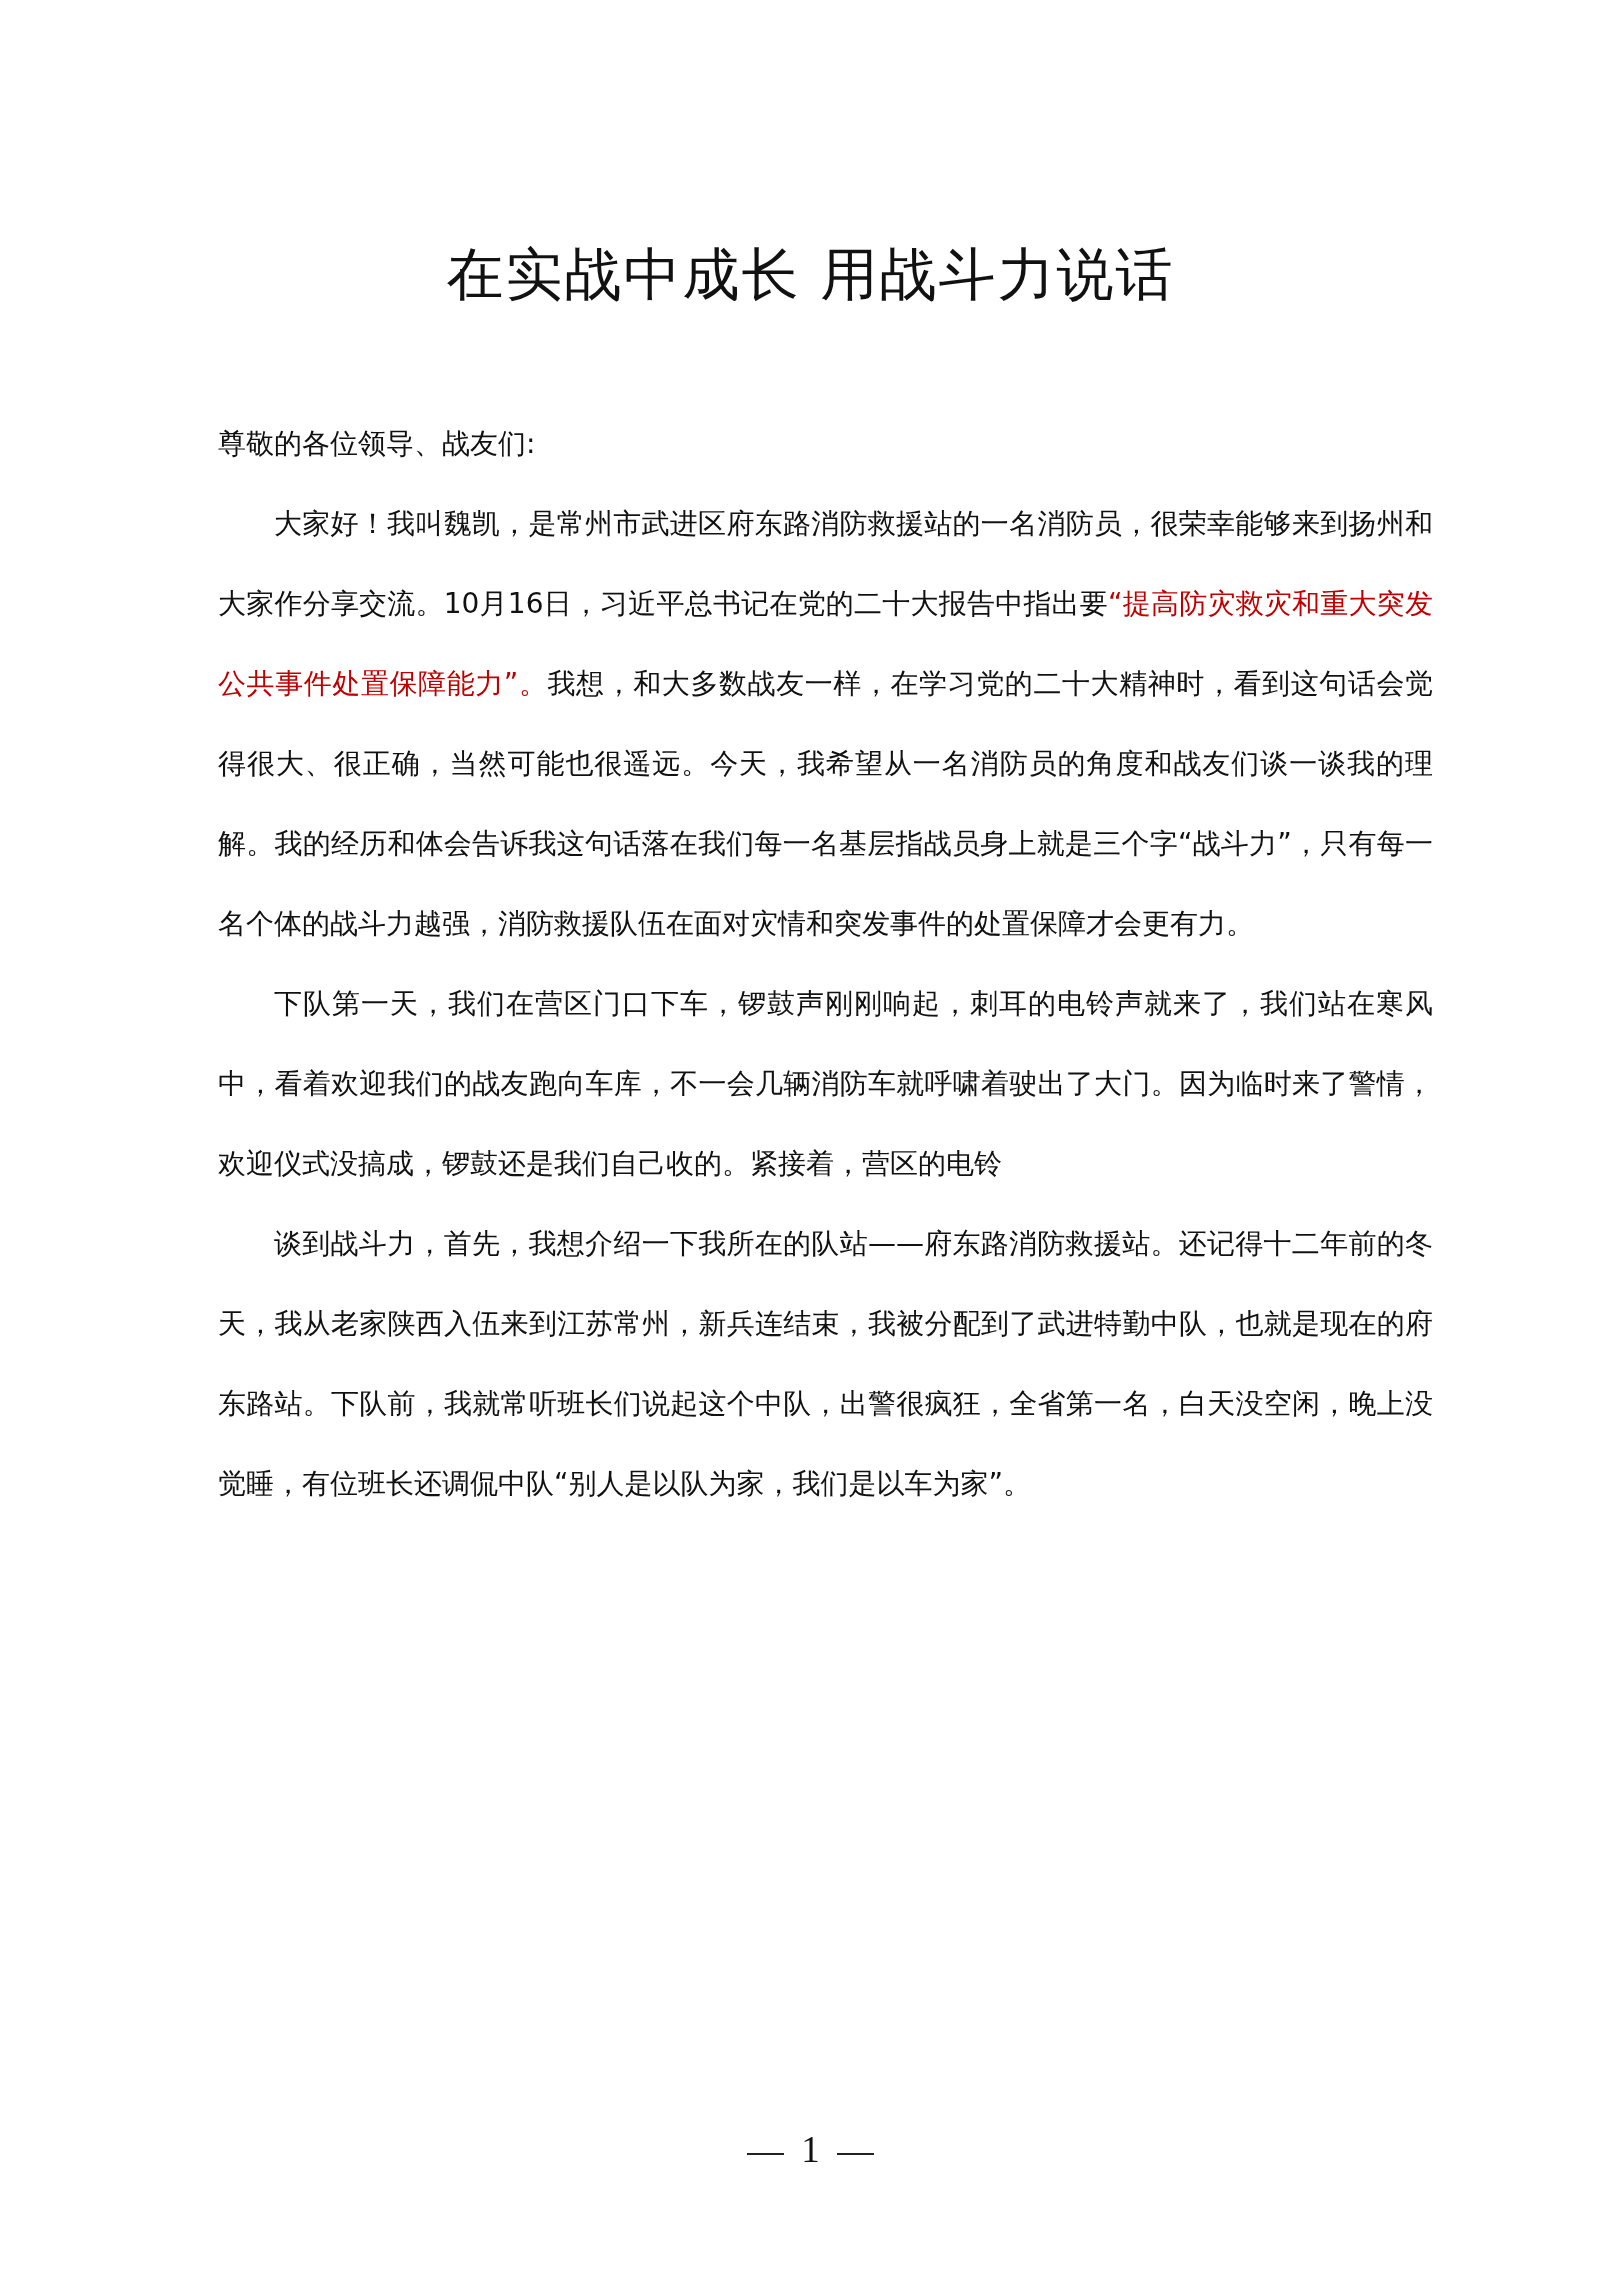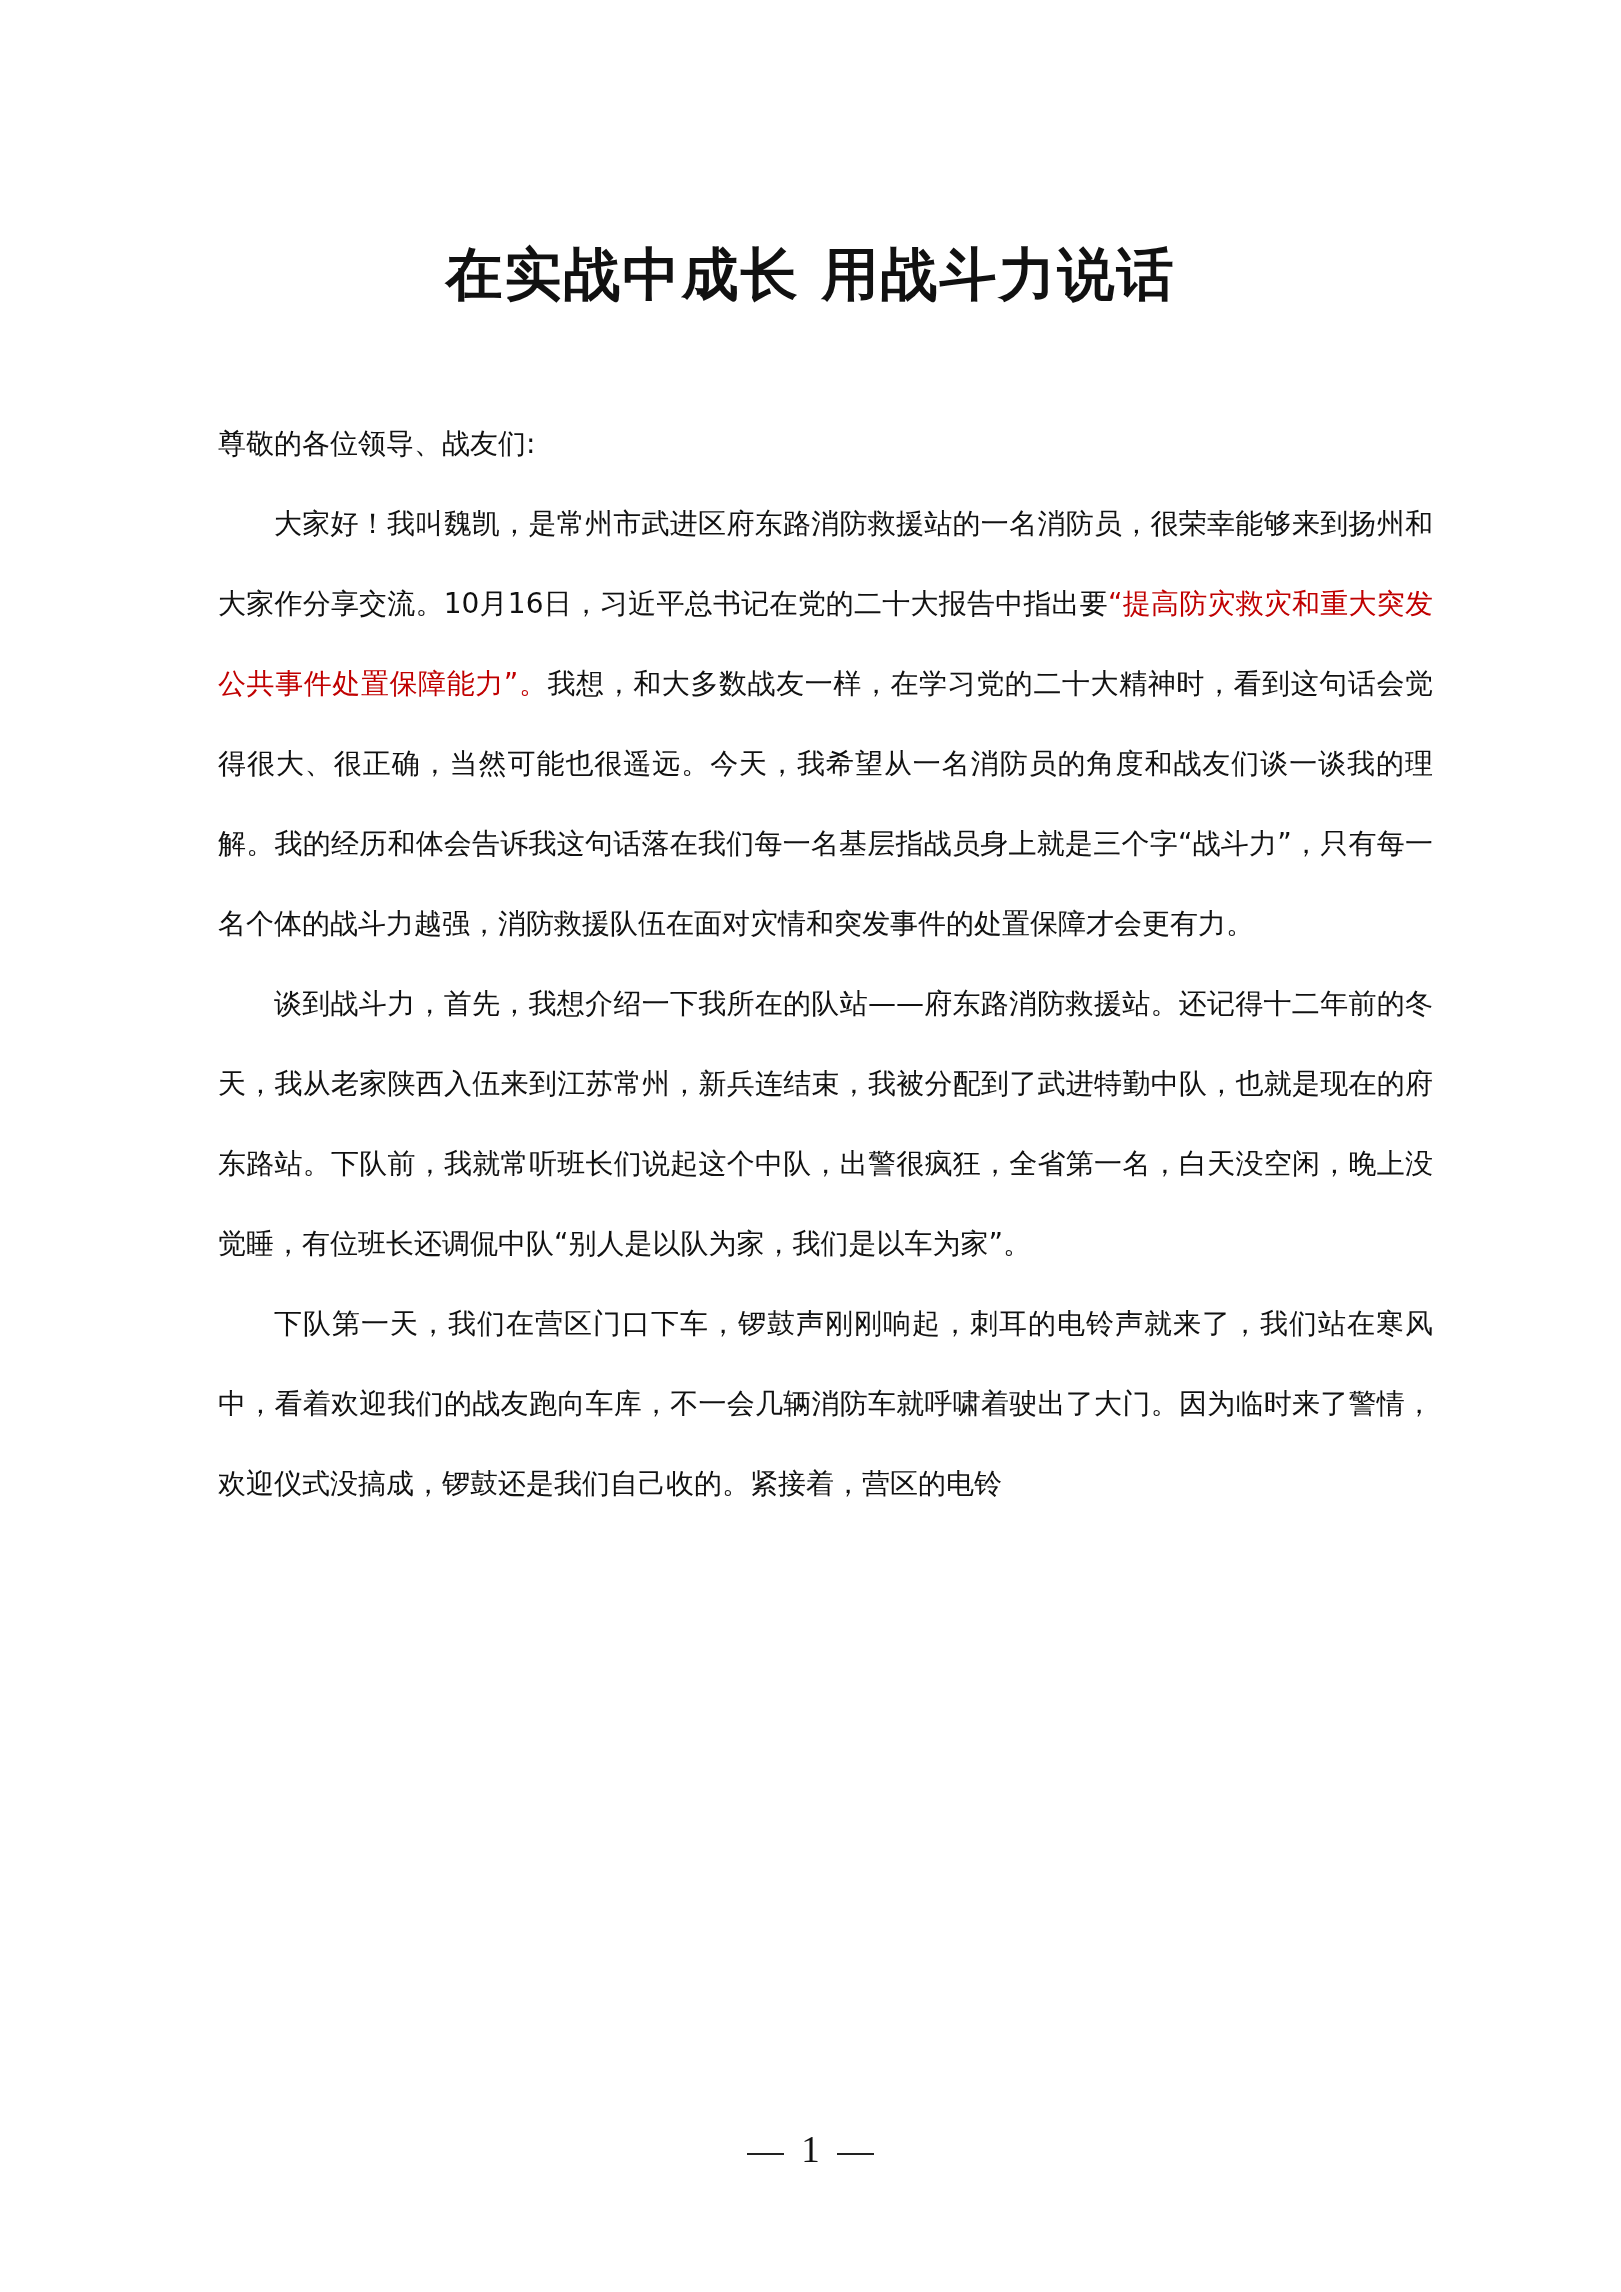--- a/index.html
+++ b/index.html
@@ -17,21 +17,21 @@
     }
     .title {
       position: absolute;
       top: 235px;
       left: 0;
       width: 1621px;
       text-align: center;
       font-size: 57px;
       line-height: 78px;
       letter-spacing: 2px;
-      font-weight: bold;
+      font-weight: normal;
       margin: 0;
     }
     .body-text {
       position: absolute;
       top: 404px;
       left: 218px;
       width: 1215px;
       font-size: 28px;
       line-height: 80px;
       text-align: justify;
@@ -67,21 +67,21 @@
 </head>
 <body>
 
 <h1 class="title">在实战中成长  用战斗力说话</h1>
 
 <div class="body-text">
   <p>尊敬的各位领导、战友们:</p>
 
   <p class="indent"><span>大家好！我叫魏凯，是常州市武进区府东路消防救援站的一名消防员，很荣幸能够来到扬州和大家作分享交流。10月16日，习近平总书记在党的二十大报告中指出要</span><span class="red">“提高防灾救灾和重大突发公共事件处置保障能力”。</span><span>我想，和大多数战友一样，在学习党的二十大精神时，看到这句话会觉得很大、很正确，当然可能也很遥远。今天，我希望从一名消防员的角度和战友们谈一谈我的理解。我的经历和体会告诉我这句话落在我们每一名基层指战员身上就是三个字“战斗力”，只有每一名个体的战斗力越强，消防救援队伍在面对灾情和突发事件的处置保障才会更有力。</span></p>
 
+  <p class="indent"><span>下队第一天，我们在营区门口下车，锣鼓声刚刚响起，刺耳的电铃声就来了，我们站在寒风中，看着欢迎我们的战友跑向车库，不一会几辆消防车就呼啸着驶出了大门。因为临时来了警情，欢迎仪式没搞成，锣鼓还是我们自己收的。紧接着，营区的电铃</span></p>
+
   <p class="indent"><span>谈到战斗力，首先，我想介绍一下我所在的队站——府东路消防救援站。还记得十二年前的冬天，我从老家陕西入伍来到江苏常州，新兵连结束，我被分配到了武进特勤中队，也就是现在的府东路站。下队前，我就常听班长们说起这个中队，出警很疯狂，全省第一名，白天没空闲，晚上没觉睡，有位班长还调侃中队“别人是以队为家，我们是以车为家”。</span></p>
-
-  <p class="indent"><span>下队第一天，我们在营区门口下车，锣鼓声刚刚响起，刺耳的电铃声就来了，我们站在寒风中，看着欢迎我们的战友跑向车库，不一会几辆消防车就呼啸着驶出了大门。因为临时来了警情，欢迎仪式没搞成，锣鼓还是我们自己收的。紧接着，营区的电铃</span></p>
 </div>
 
 <div class="footer">
   <span class="dash"></span><span>1</span><span class="dash"></span>
 </div>
 
 
 </body></html>

